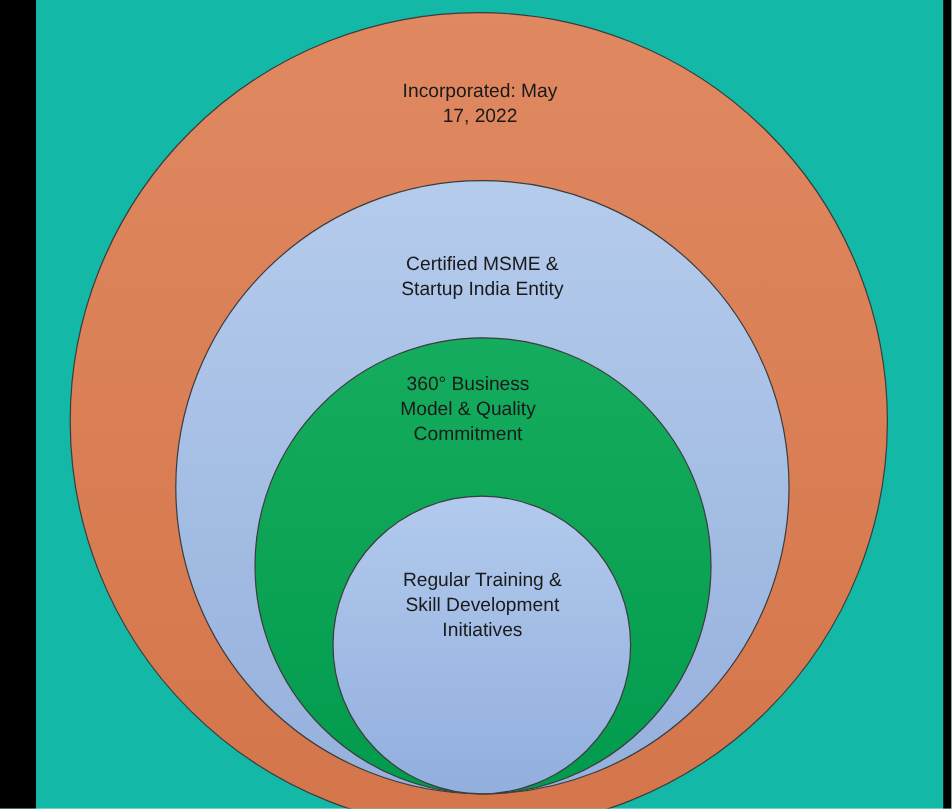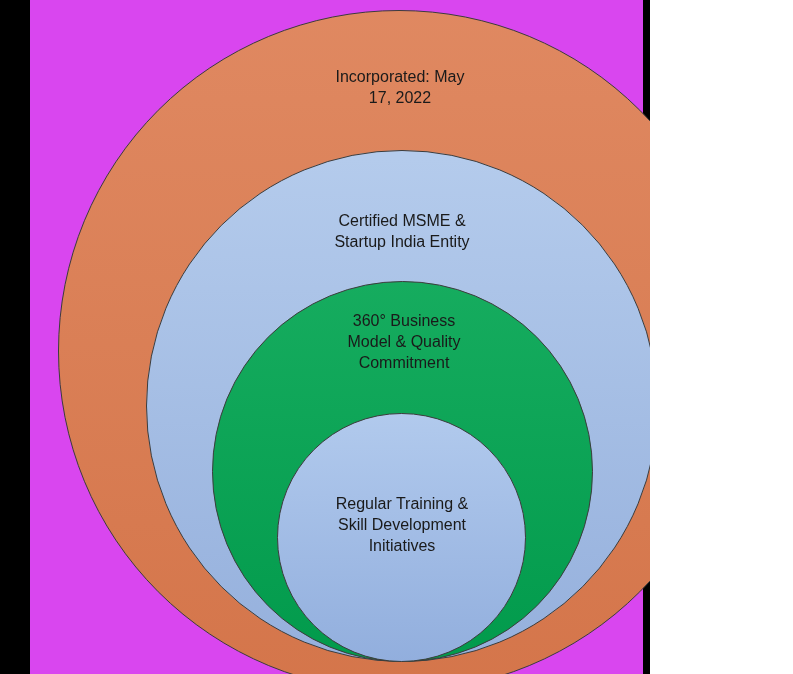--- a/index.html
+++ b/index.html
@@ -3,23 +3,23 @@
 <meta charset="utf-8">
 <style>
   html, body {
     margin: 0;
     padding: 0;
     background: #ffffff;
     font-family: "Liberation Sans", sans-serif;
   }
   .canvas {
     position: relative;
-    width: 650px;
+    width: 793px;
     height: 674px;
-    background: #d946ef;
+    background: #14b8a6;
     overflow: hidden;
   }
   .side-bar {
     position: absolute;
     top: 0;
     height: 674px;
     background: #000000;
   }
   .side-bar.left  { left: 0;  width: 30px; }
   .side-bar.right { right: 0; width: 7px; }
@@ -50,22 +50,22 @@
     position: absolute;
     color: #1a1a1a;
     font-size: 16px;
     line-height: 21px;
     text-align: center;
     white-space: pre-line;
     z-index: 5;
   }
   .t1 { left: 270px; top: 66px;  width: 260px; }
   .t2 { left: 268px; top: 210px; width: 268px; }
-  .t3 { left: 294px; top: 310px; width: 220px; }
-  .t4 { left: 282px; top: 493px; width: 240px; }
+  .t3 { left: 280px; top: 310px; width: 220px; }
+  .t4 { left: 282px; top: 473px; width: 240px; }
 </style>
 </head>
 <body>
 
 <div class="canvas">
 
   <div class="side-bar left"></div>
   <div class="side-bar right"></div>
 
   <div class="circle c1 shade-warm" style="background-color: rgb(220, 123, 79);"></div>

